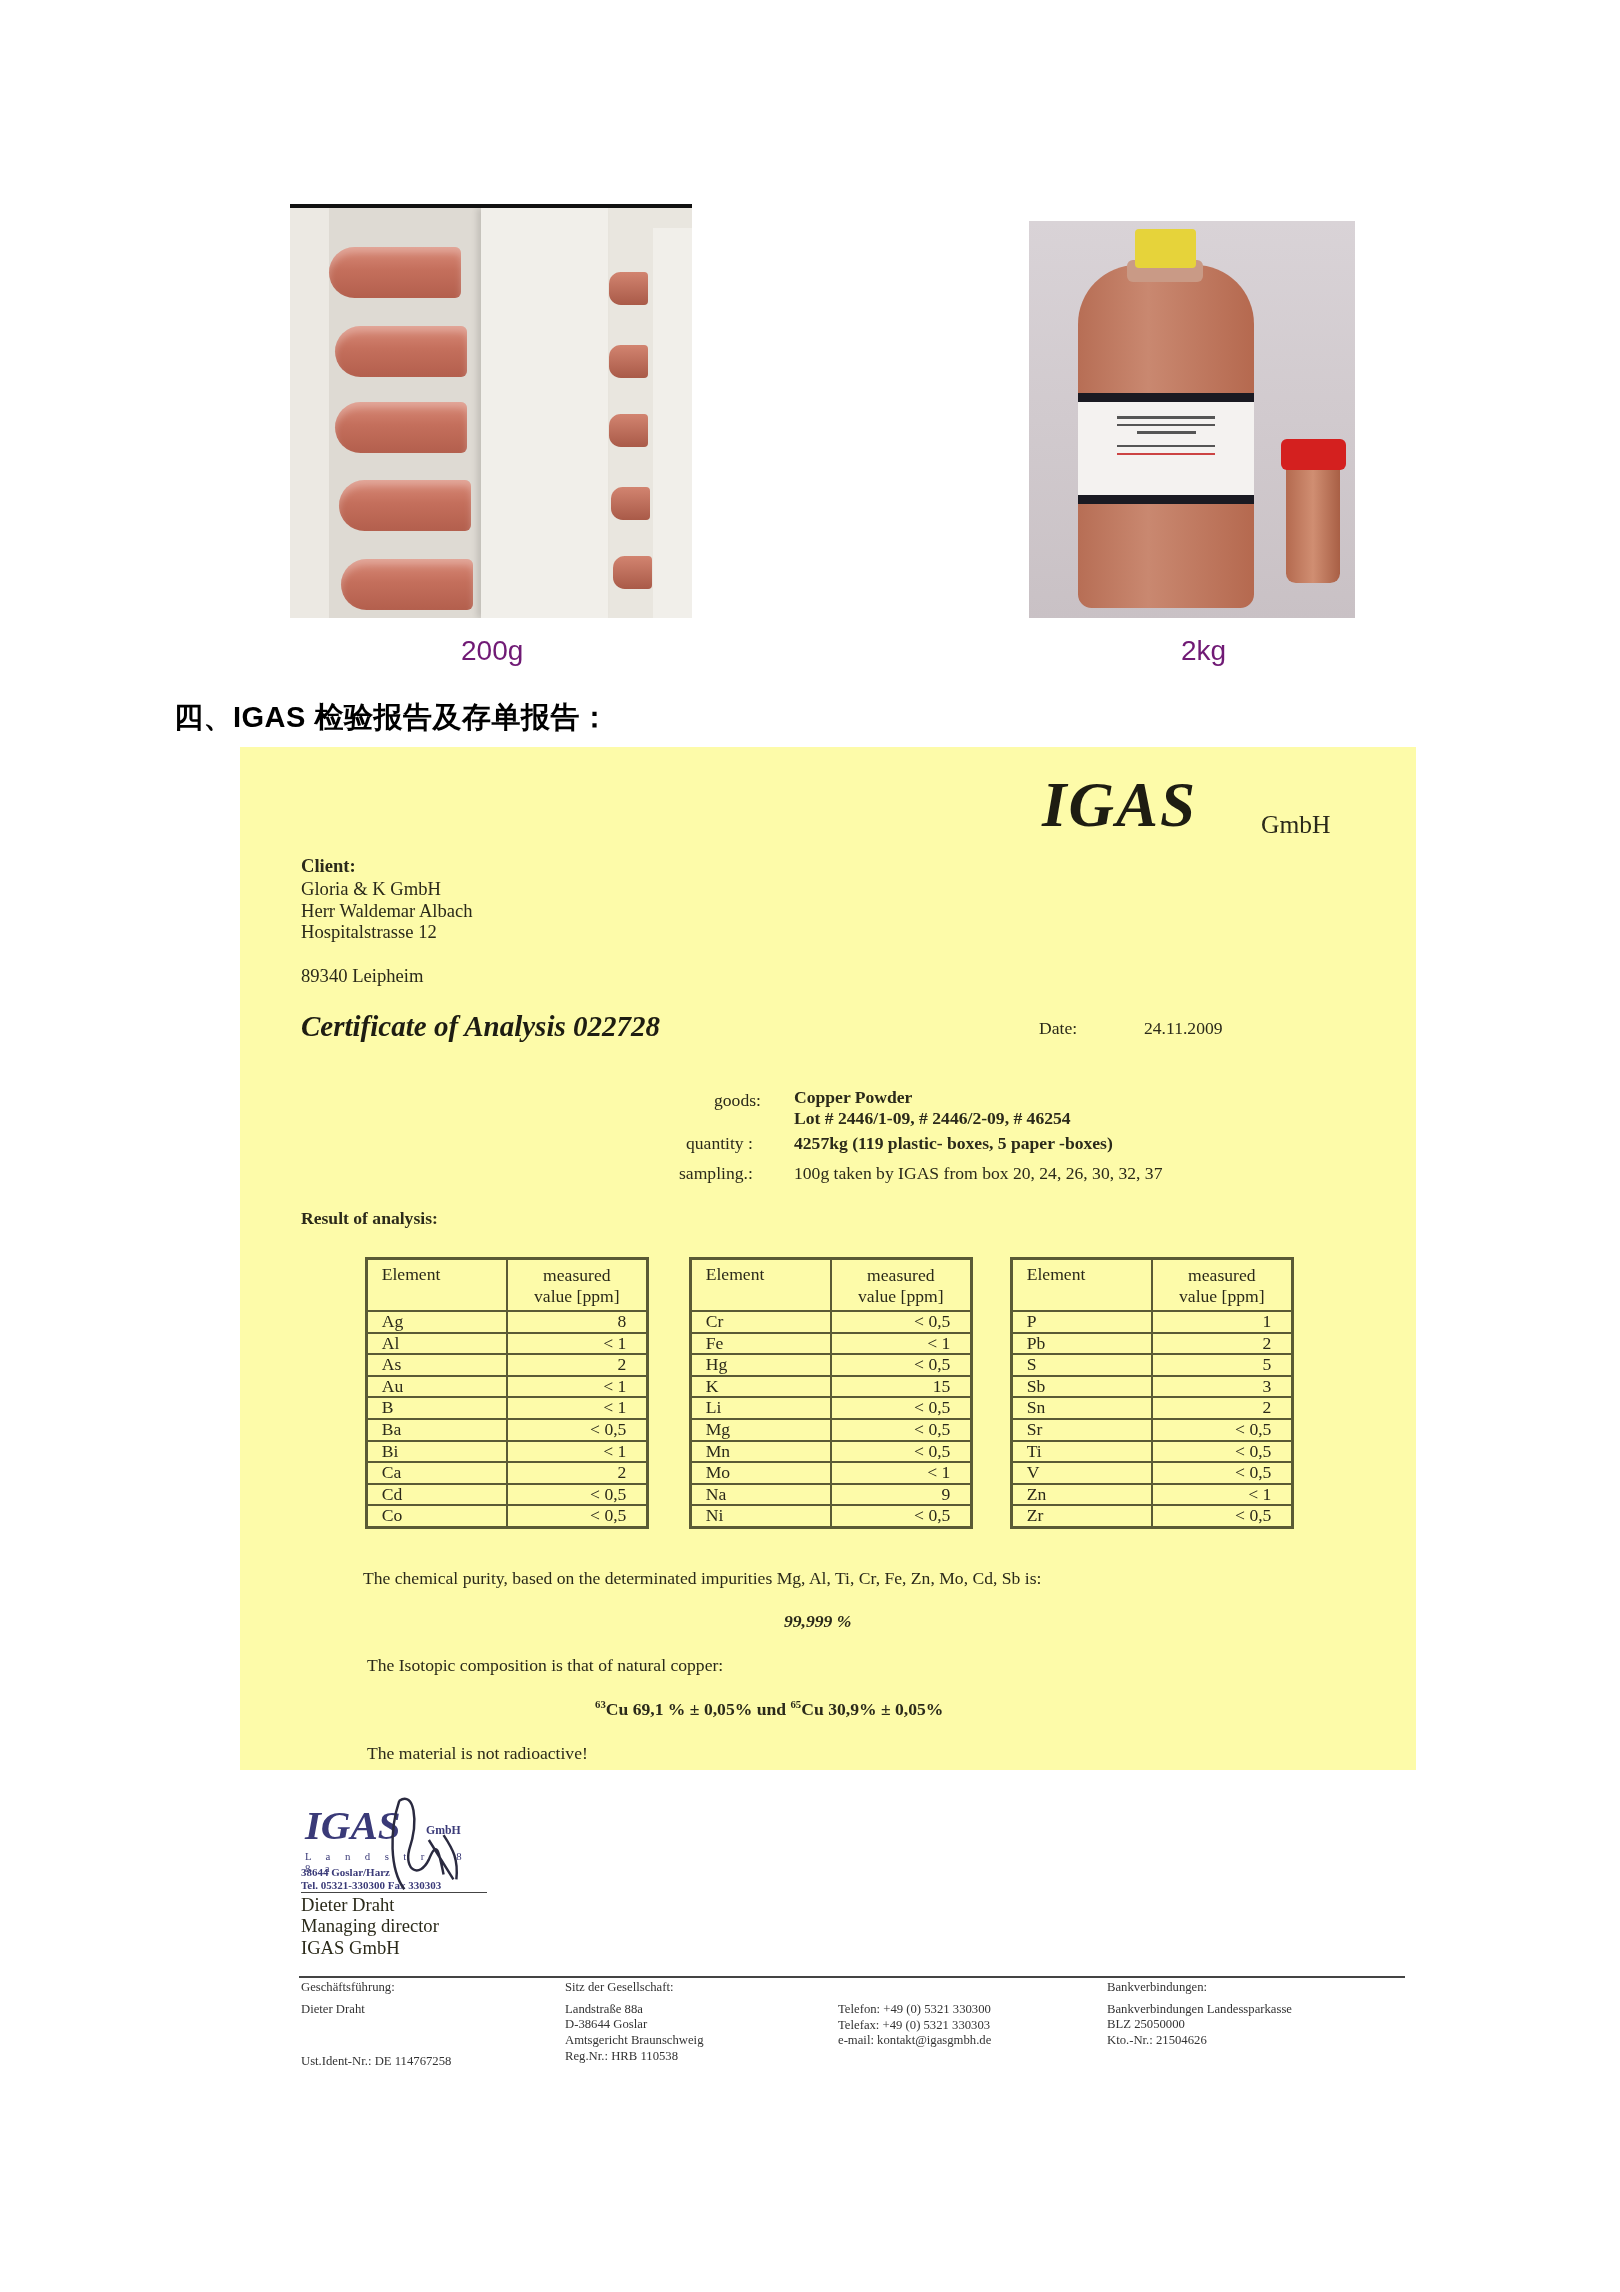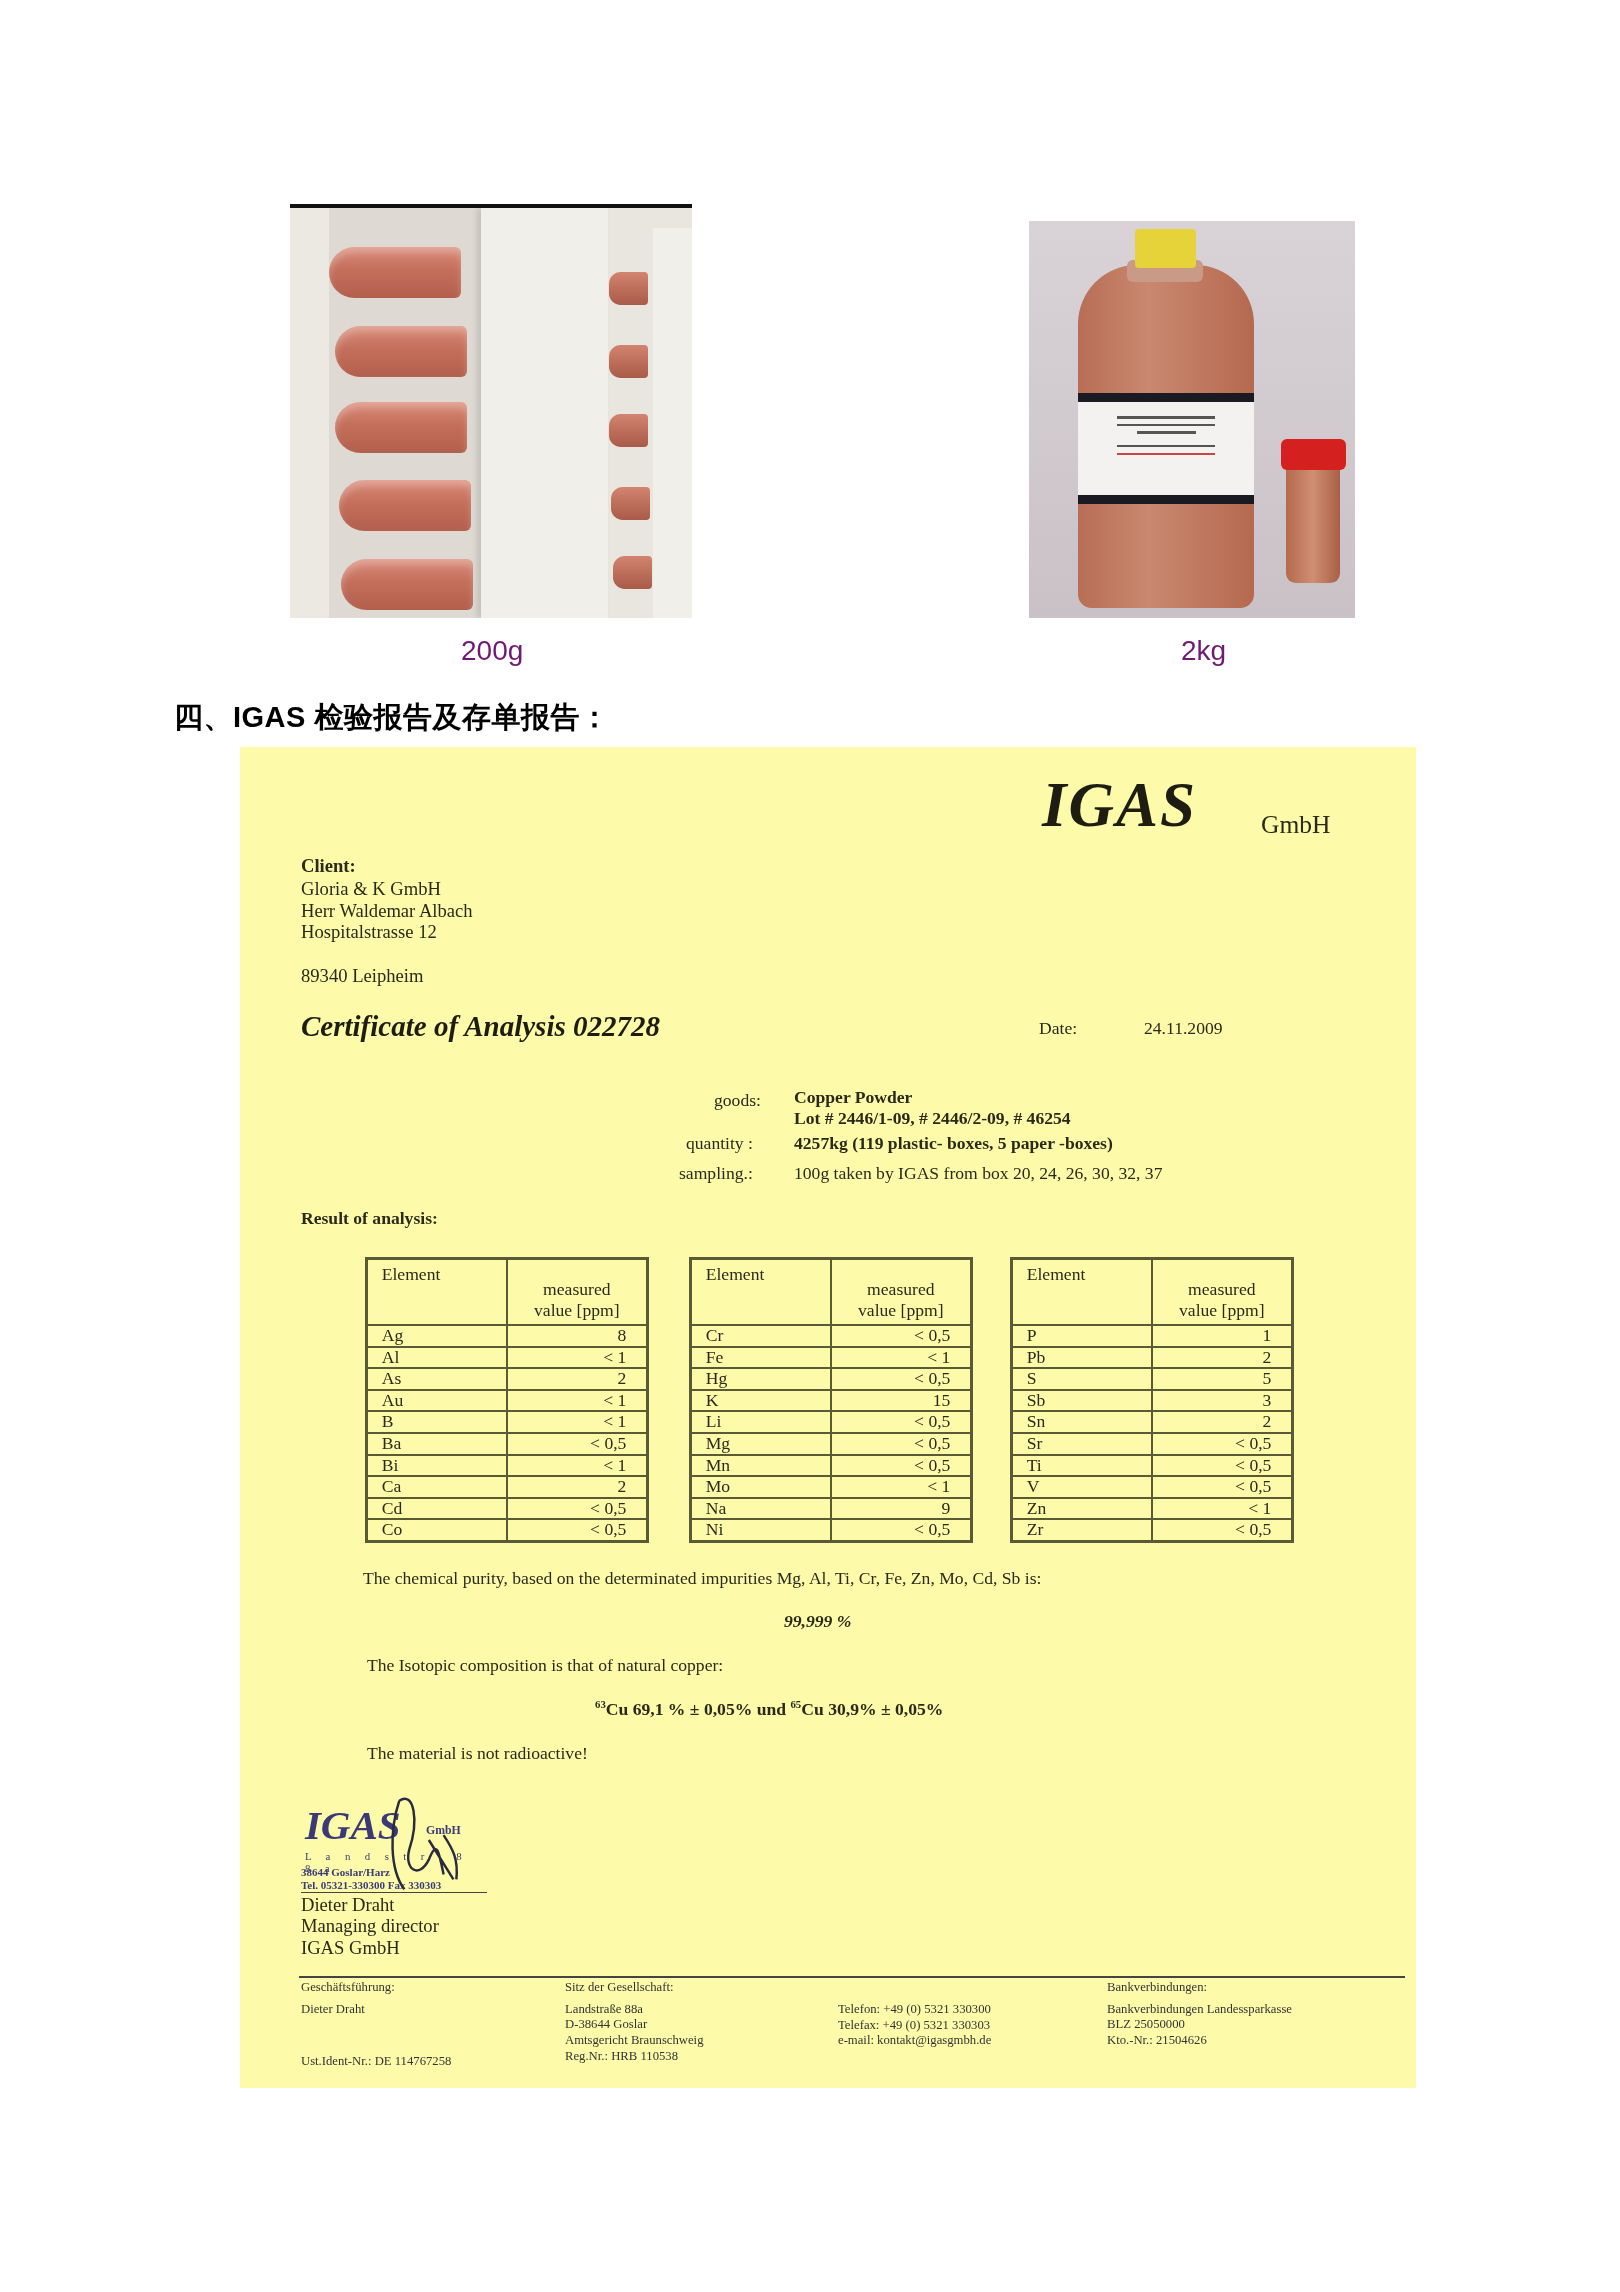--- a/index.html
+++ b/index.html
@@ -22,35 +22,35 @@
   .bottle-label { position:absolute; left:49px; top:172px; width:176px; height:93px; background:#f4f2f0; border-top:9.8px solid #1a1a22; border-bottom:9.8px solid #1a1a22; }
   .bottle-label .ln { position:absolute; left:39px; height:2.9px; background:#555; }
   .jar { position:absolute; left:257px; top:225px; width:54px; height:137px; background: linear-gradient(90deg,#b46a4f,#d08e72,#a85f45); border-radius: 3.9px 3.9px 9.8px 9.8px; }
   .jar-cap { position:absolute; left:252px; top:218px; width:65px; height:31px; background:#d4201f; border-radius:5.9px; }
 
   .caption { font-size: 28px; color:#701a75; font-family: "Liberation Sans", sans-serif; }
 
   .section-heading { left: 174px; top: 698px; font-size: 29px; font-weight: bold; color:#000; letter-spacing: 0.5px; }
 
   
-  .cert { left: 240px; top: 747px; width: 1176px; height: 1341px; background: #fdfba9; font-family: "Liberation Serif", serif; color:#2b2a1a; }
+  .cert { left: 240px; top: 747px; width: 1176px; height: 1023px; background: #fdfba9; font-family: "Liberation Serif", serif; color:#2b2a1a; }
   .cert .t { position:absolute; white-space:nowrap; }
   .logo-igas { font-size: 63px; font-weight: bold; font-style: italic; color:#1e1d12; letter-spacing: 2px; }
   .logo-gmbh { font-size: 25.5px; color:#2b2a1a; }
   .client-label { font-weight: bold; font-size: 18.6px; }
   .client-line { font-size: 18.6px; }
   .cert-title { font-size: 29px; font-weight: bold; font-style: italic; color:#1e1d12; }
   .small { font-size: 17.6px; }
   .bold { font-weight: bold; }
 
   table.ana { position:absolute; border-collapse: collapse; border: 3.9px solid #5a5a35; font-family: "Liberation Serif", serif; font-size: 17.6px; color:#2b2a1a; }
   table.ana td, table.ana th { border: 2px solid #5a5a35; padding: 0 5.9px; line-height: 19.6px; height: 18.6px; }
   table.ana th { font-weight: normal; vertical-align: top; height: 45px; line-height: 20.6px; margin-top: 25px; }
   table.ana th.el { text-align:left; padding-left: 13.7px; padding-top: 3.9px; }
-  table.ana th.val { text-align:center; padding-top: 19px; }
+  table.ana th.val { text-align:center; padding-top: 5px; }
   table.ana td.el { text-align:left; padding-left: 13.7px; }
   table.ana td.val { text-align:right; padding-right: 19.6px; }
 
   .stamp { position:absolute; left: 61px; top: 1054px; width: 186px; height: 93px; }
   .stamp .s-igas { position:absolute; left:3.9px; top:0; font-size: 41px; font-weight:bold; font-style: italic; color:#3a3a78; }
   .stamp .s-gmbh { position:absolute; left:125px; top:21.6px; font-size: 11.8px; font-weight:bold; color:#3a3a78; }
   .stamp .s-line { position:absolute; left:3.9px; font-size: 10.8px; color:#3a3a78; letter-spacing: 5.9px; }
   .stamp .s-small { position:absolute; left:0; font-size: 11px; color:#3a3a78;font-weight:bold; }
   .stamp svg { position:absolute; left:59px; top:-19.6px; }
 

